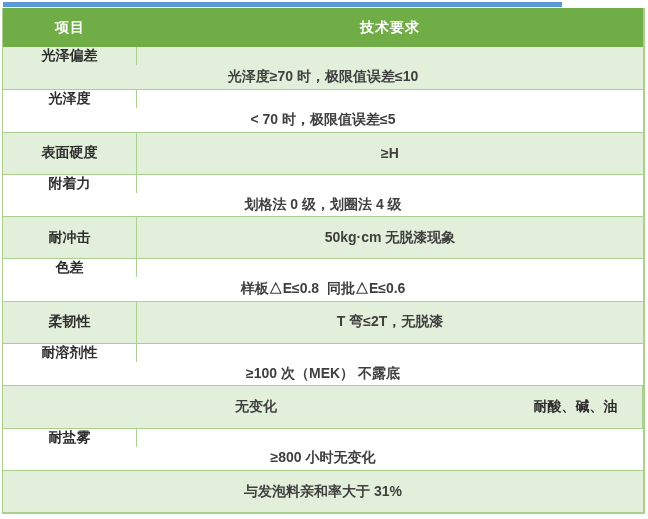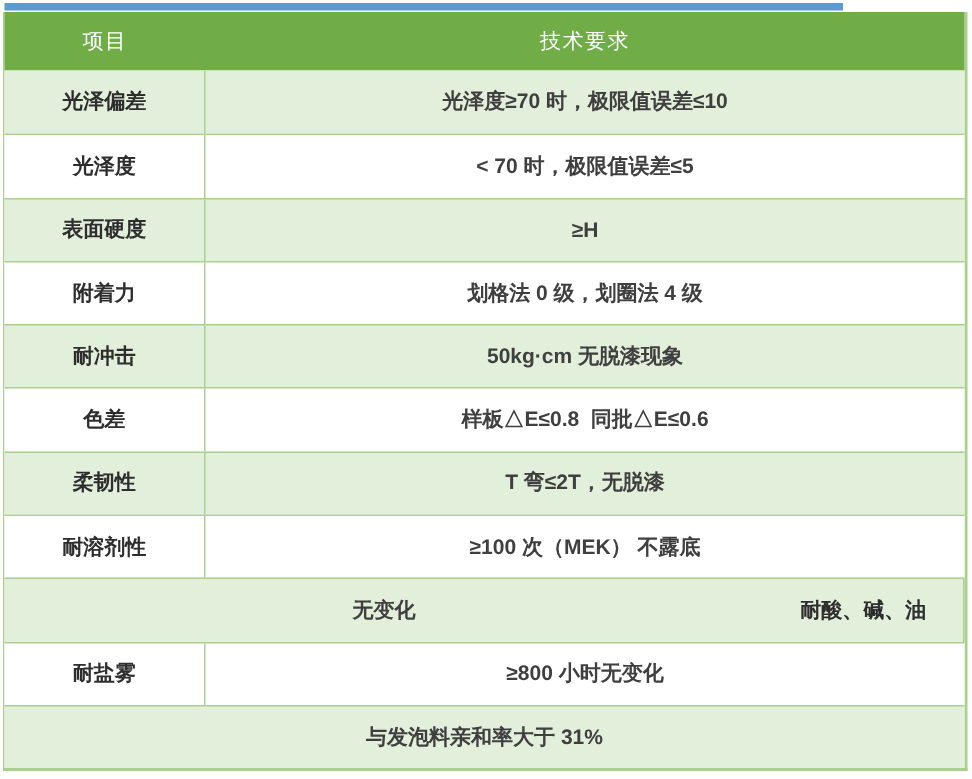--- a/index.html
+++ b/index.html
@@ -37,40 +37,40 @@
     box-sizing: border-box;
     border-left: 1px solid var(--border);
     border-right: 2px solid var(--border);
     border-bottom: 2px solid var(--border);
   }
   .thead {
     display: flex;
     height: 39px;
     background: var(--header-bg);
     color: var(--header-text);
-    font-weight: normal;
+    font-weight: bold;
     font-size: 14px;
   }
   .th {
     display: flex;
     align-items: center;
     justify-content: center;
     letter-spacing: 1px;
   }
   .th-item { width: 134px; }
   .th-req  { flex: 1; }
   .tr {
     display: flex;
     height: 42.3px;
     box-sizing: border-box;
     border-top: 1px solid var(--border);
   }
-  .tr:first-child { border-top: none; }
+  .tr:first-child { border-top: none; flex-direction: column; }
   .row-green { background: var(--row-green); }
-  .row-white { background: var(--row-white); }
+  .row-white { background: var(--row-white); flex-direction: column; }
   .td {
     display: flex;
     align-items: center;
     justify-content: center;
     font-size: 14px;
     white-space: pre-wrap;
     box-sizing: border-box;
     font-weight: bold;
   }
   .td-item {

